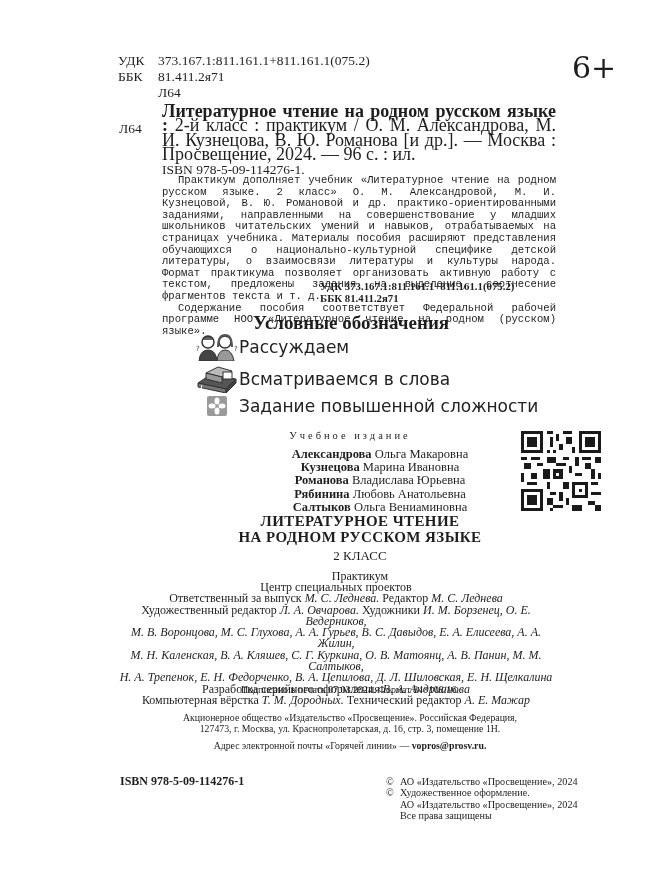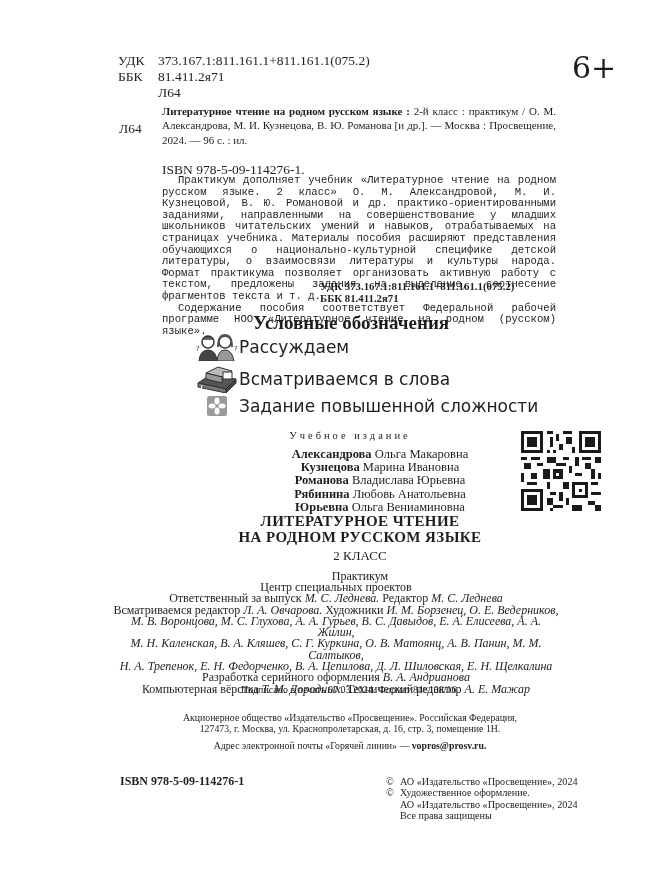--- a/index.html
+++ b/index.html
@@ -11,21 +11,21 @@
     .abs { position: absolute; }
     .serif { font-family: "Liberation Serif", "DejaVu Serif", serif; }
 
     
     .udk-top { left: 118px; top: 53px; font-size: 13.5px; line-height: 16px; }
     .udk-top .row { display: flex; }
     .udk-top .lbl { width: 40px; }
     .age { left: 572px; top: 50px; font-size: 30px; font-family: "DejaVu Serif", serif; }
 
     
-    .biblio { left: 162px; top: 104px; width: 394px; font-size: 11px; line-height: 14.4px; text-align: justify; }
+    .biblio { left: 162px; top: 104px; width: 394px; font-size: 18px; line-height: 14.4px; text-align: justify; }
     .biblio .title-bold { font-weight: bold; }
     .l64-side { left: 119px; top: 121px; font-size: 13.5px; }
     .isbn-line { left: 162px; top: 162px; font-size: 13.5px; }
 
     .annot { left: 162px; top: 175px; width: 394px; font-size: 10.6px; line-height: 11.6px; text-align: justify; }
     .annot p { margin: 0; text-indent: 16px; font-family: Liberation Mono, monospace; }
 
     .udk-bottom { left: 320px; top: 280px; font-size: 10.8px; line-height: 12px; font-weight: bold; }
 
     
@@ -141,21 +141,21 @@
   <span class="lab">Задание повышенной сложности</span>
 </div>
 
 <div class="abs center-col edu serif">Учебное издание</div>
 
 <div class="abs center-col authors serif">
   <div><b>Александрова</b> <span>Ольга Макаровна</span></div>
   <div><b>Кузнецова</b> <span>Марина Ивановна</span></div>
   <div><b>Романова</b> <span>Владислава Юрьевна</span></div>
   <div><b>Рябинина</b> <span>Любовь Анатольевна</span></div>
-  <div><b>Юрьевна</b> <span>Ольга Вениаминовна</span></div>
+  <div><b>Салтыков</b> <span>Ольга Вениаминовна</span></div>
 </div>
 
 <div class="abs qr">
   <svg width="80" height="80" viewBox="0 0 25 25" shape-rendering="crispEdges">
     <rect width="25" height="25" fill="#fff"></rect>
     <g fill="#1a1a1a">
       <path d="M0 0h7v7h-7zM1 1v5h5v-5zM2 2h3v3h-3z" fill-rule="evenodd"></path>
       <path d="M18 0h7v7h-7zM19 1v5h5v-5zM20 2h3v3h-3z" fill-rule="evenodd"></path>
       <path d="M0 18h7v7h-7zM1 19v5h5v-5zM2 20h3v3h-3z" fill-rule="evenodd"></path>
       <rect x="8" y="0" width="2" height="1"></rect>
@@ -211,21 +211,21 @@
 <div class="abs center-col book-title serif">
   <div>ЛИТЕРАТУРНОЕ ЧТЕНИЕ</div>
   <div>НА РОДНОМ РУССКОМ ЯЗЫКЕ</div>
 </div>
 <div class="abs center-col grade serif">2 КЛАСС</div>
 <div class="abs center-col prakt serif">Практикум</div>
 
 <div class="abs credits serif">
   <div>Центр специальных проектов</div>
   <div><span>Ответственный за выпуск </span><i>М. С. Леднева.</i><span> Редактор </span><i>М. С. Леднева</i></div>
-  <div><span>Всматриваемся редактор </span><i>Л. А. Овчарова.</i><span> Художники </span><i>И. М. Борзенец, О. Е. Ведерников,</i></div>
+  <div><span>Художественный редактор </span><i>Л. А. Овчарова.</i><span> Художники </span><i>И. М. Борзенец, О. Е. Ведерников,</i></div>
   <div><i>М. В. Воронцова, М. С. Глухова, А. А. Гурьев, В. С. Давыдов, Е. А. Елисеева, А. А. Жилин,</i></div>
   <div><i>М. Н. Каленская, В. А. Кляшев, С. Г. Куркина, О. В. Матоянц, А. В. Панин, М. М. Салтыков,</i></div>
   <div><i>Н. А. Трепенок, Е. Н. Федорченко, В. А. Цепилова, Д. Л. Шиловская, Е. Н. Щелкалина</i></div>
   <div><span>Разработка серийного оформления </span><i>В. А. Андрианова</i></div>
   <div><span>Компьютерная вёрстка </span><i>Т. М. Дородных.</i><span> Технический редактор </span><i>А. Е. Мажар</i></div>
 </div>
 
 <div class="abs print serif">
   <div>Подписано в печать 07.03.2024. Формат 84×108/16.</div>
 </div>

